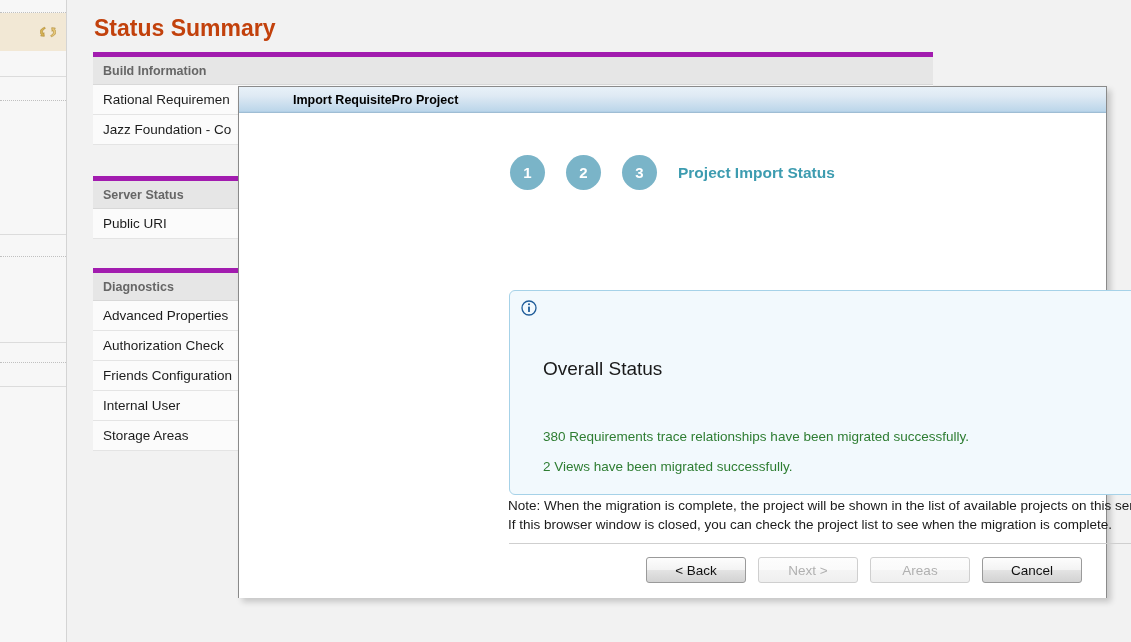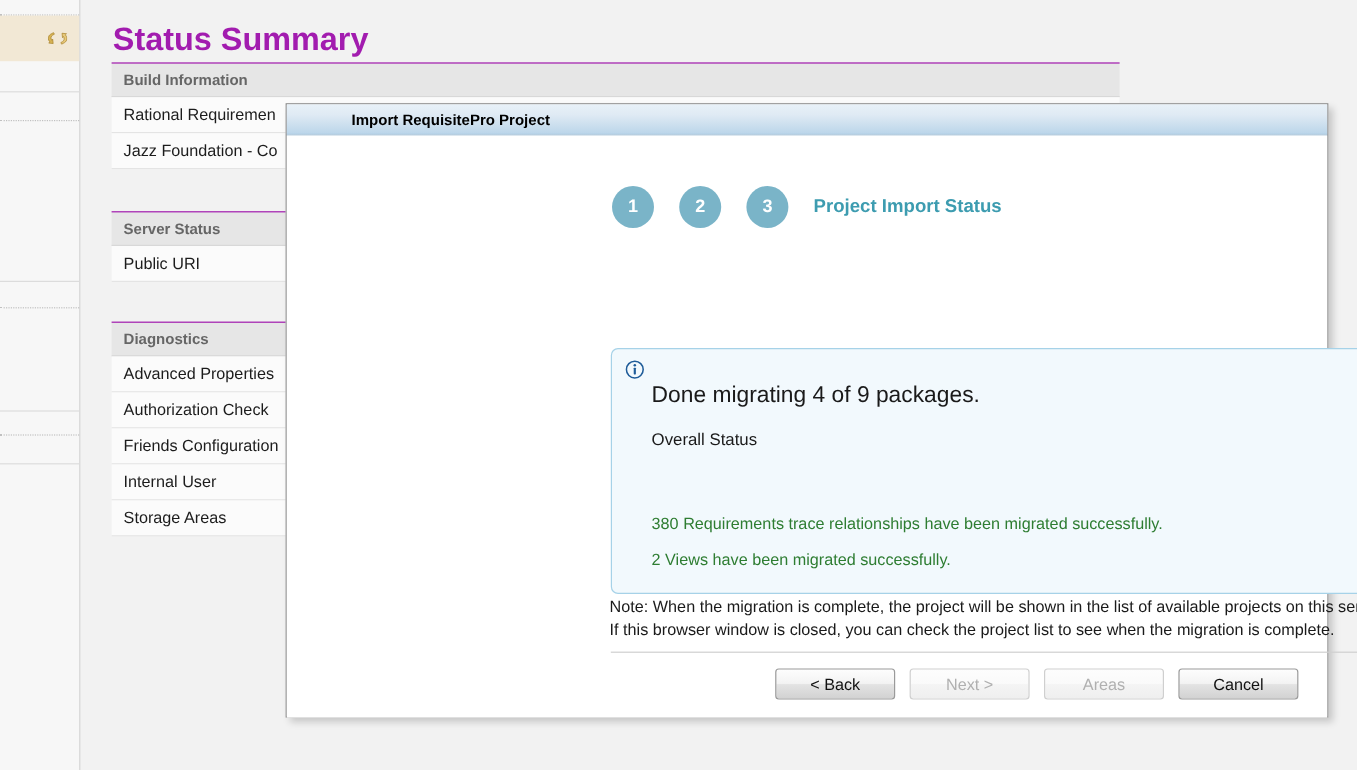--- a/index.html
+++ b/index.html
@@ -60,38 +60,38 @@
 
   #content-col {
     position: absolute;
     left: 68px; top: 0;
     right: 0; bottom: 0;
     background: #f2f2f2;
   }
   #page-title {
     position: absolute;
     left: 26px; top: 0px;
-    font-size: 27px;
-    color: #a21caf;
+    font-size: 23px;
+    color: #c2410c;
     letter-spacing: 0px;
     text-align: center;
   }
 
   .bg-table {
     position: absolute;
     left: 25px;
     width: 840px;
   }
   .sec-header {
     background: #e6e6e6;
     color: #666;
     font-weight: bold;
     font-size: 12.5px;
     padding: 7px 10px 6px 10px;
-    border-top: 1px solid #a21caf;
+    border-top: 5px solid #a21caf;
     border-bottom: 1px solid #d8d8d8;
     box-sizing: border-box;
   }
   .sec-row {
     background: #fbfbfb;
     color: #1c1c1c;
     font-size: 13.5px;
     padding: 7px 10px 7px 10px;
     border-bottom: 1px solid #e4e4e4;
     box-sizing: border-box;
@@ -202,21 +202,21 @@
     position: absolute;
     left: 33px;
     top: 28px;
     font-size: 19px;
     color: #1a1a1a;
   }
   #info-subhead {
     position: absolute;
     left: 33px;
     top: 67px;
-    font-size: 14px;
+    font-size: 19px;
     color: #1a1a1a;
   }
   .status-line {
     position: absolute;
     left: 33px;
     font-size: 13.5px;
     color: #2e7d32;
   }
   .status-line.l0 { top: 108px; }
   .status-line.l1 { top: 138px; }
@@ -338,21 +338,20 @@
     <div id="wizard-subtext">Migrating Project "UFSS 18r1 Project"</div>
 
     <div id="info-box">
       <span id="info-icon">
         <svg width="16" height="16" viewBox="0 0 16 16" aria-hidden="true">
           <circle cx="8" cy="8" r="7" fill="none" stroke="#1f5c99" stroke-width="1.3"></circle>
           <circle cx="8" cy="4.3" r="1.05" fill="#1f5c99"></circle>
           <rect x="7.1" y="6.4" width="1.8" height="5.6" rx="0.5" fill="#1f5c99"></rect>
         </svg>
       </span>
-      <div id="info-main">Done migrating 4 of 9 packages.</div>
       <div id="info-subhead">Overall Status</div>
       <div class="status-line l1">380 Requirements trace relationships have been migrated successfully.</div>
       <div class="status-line l2">2 Views have been migrated successfully.</div>
     </div>
 
     <div id="note-block">
       <div>Note: When the migration is complete, the project will be shown in the list of available projects on this server.</div>
       <div>If this browser window is closed, you can check the project list to see when the migration is complete.</div>
     </div>
 

